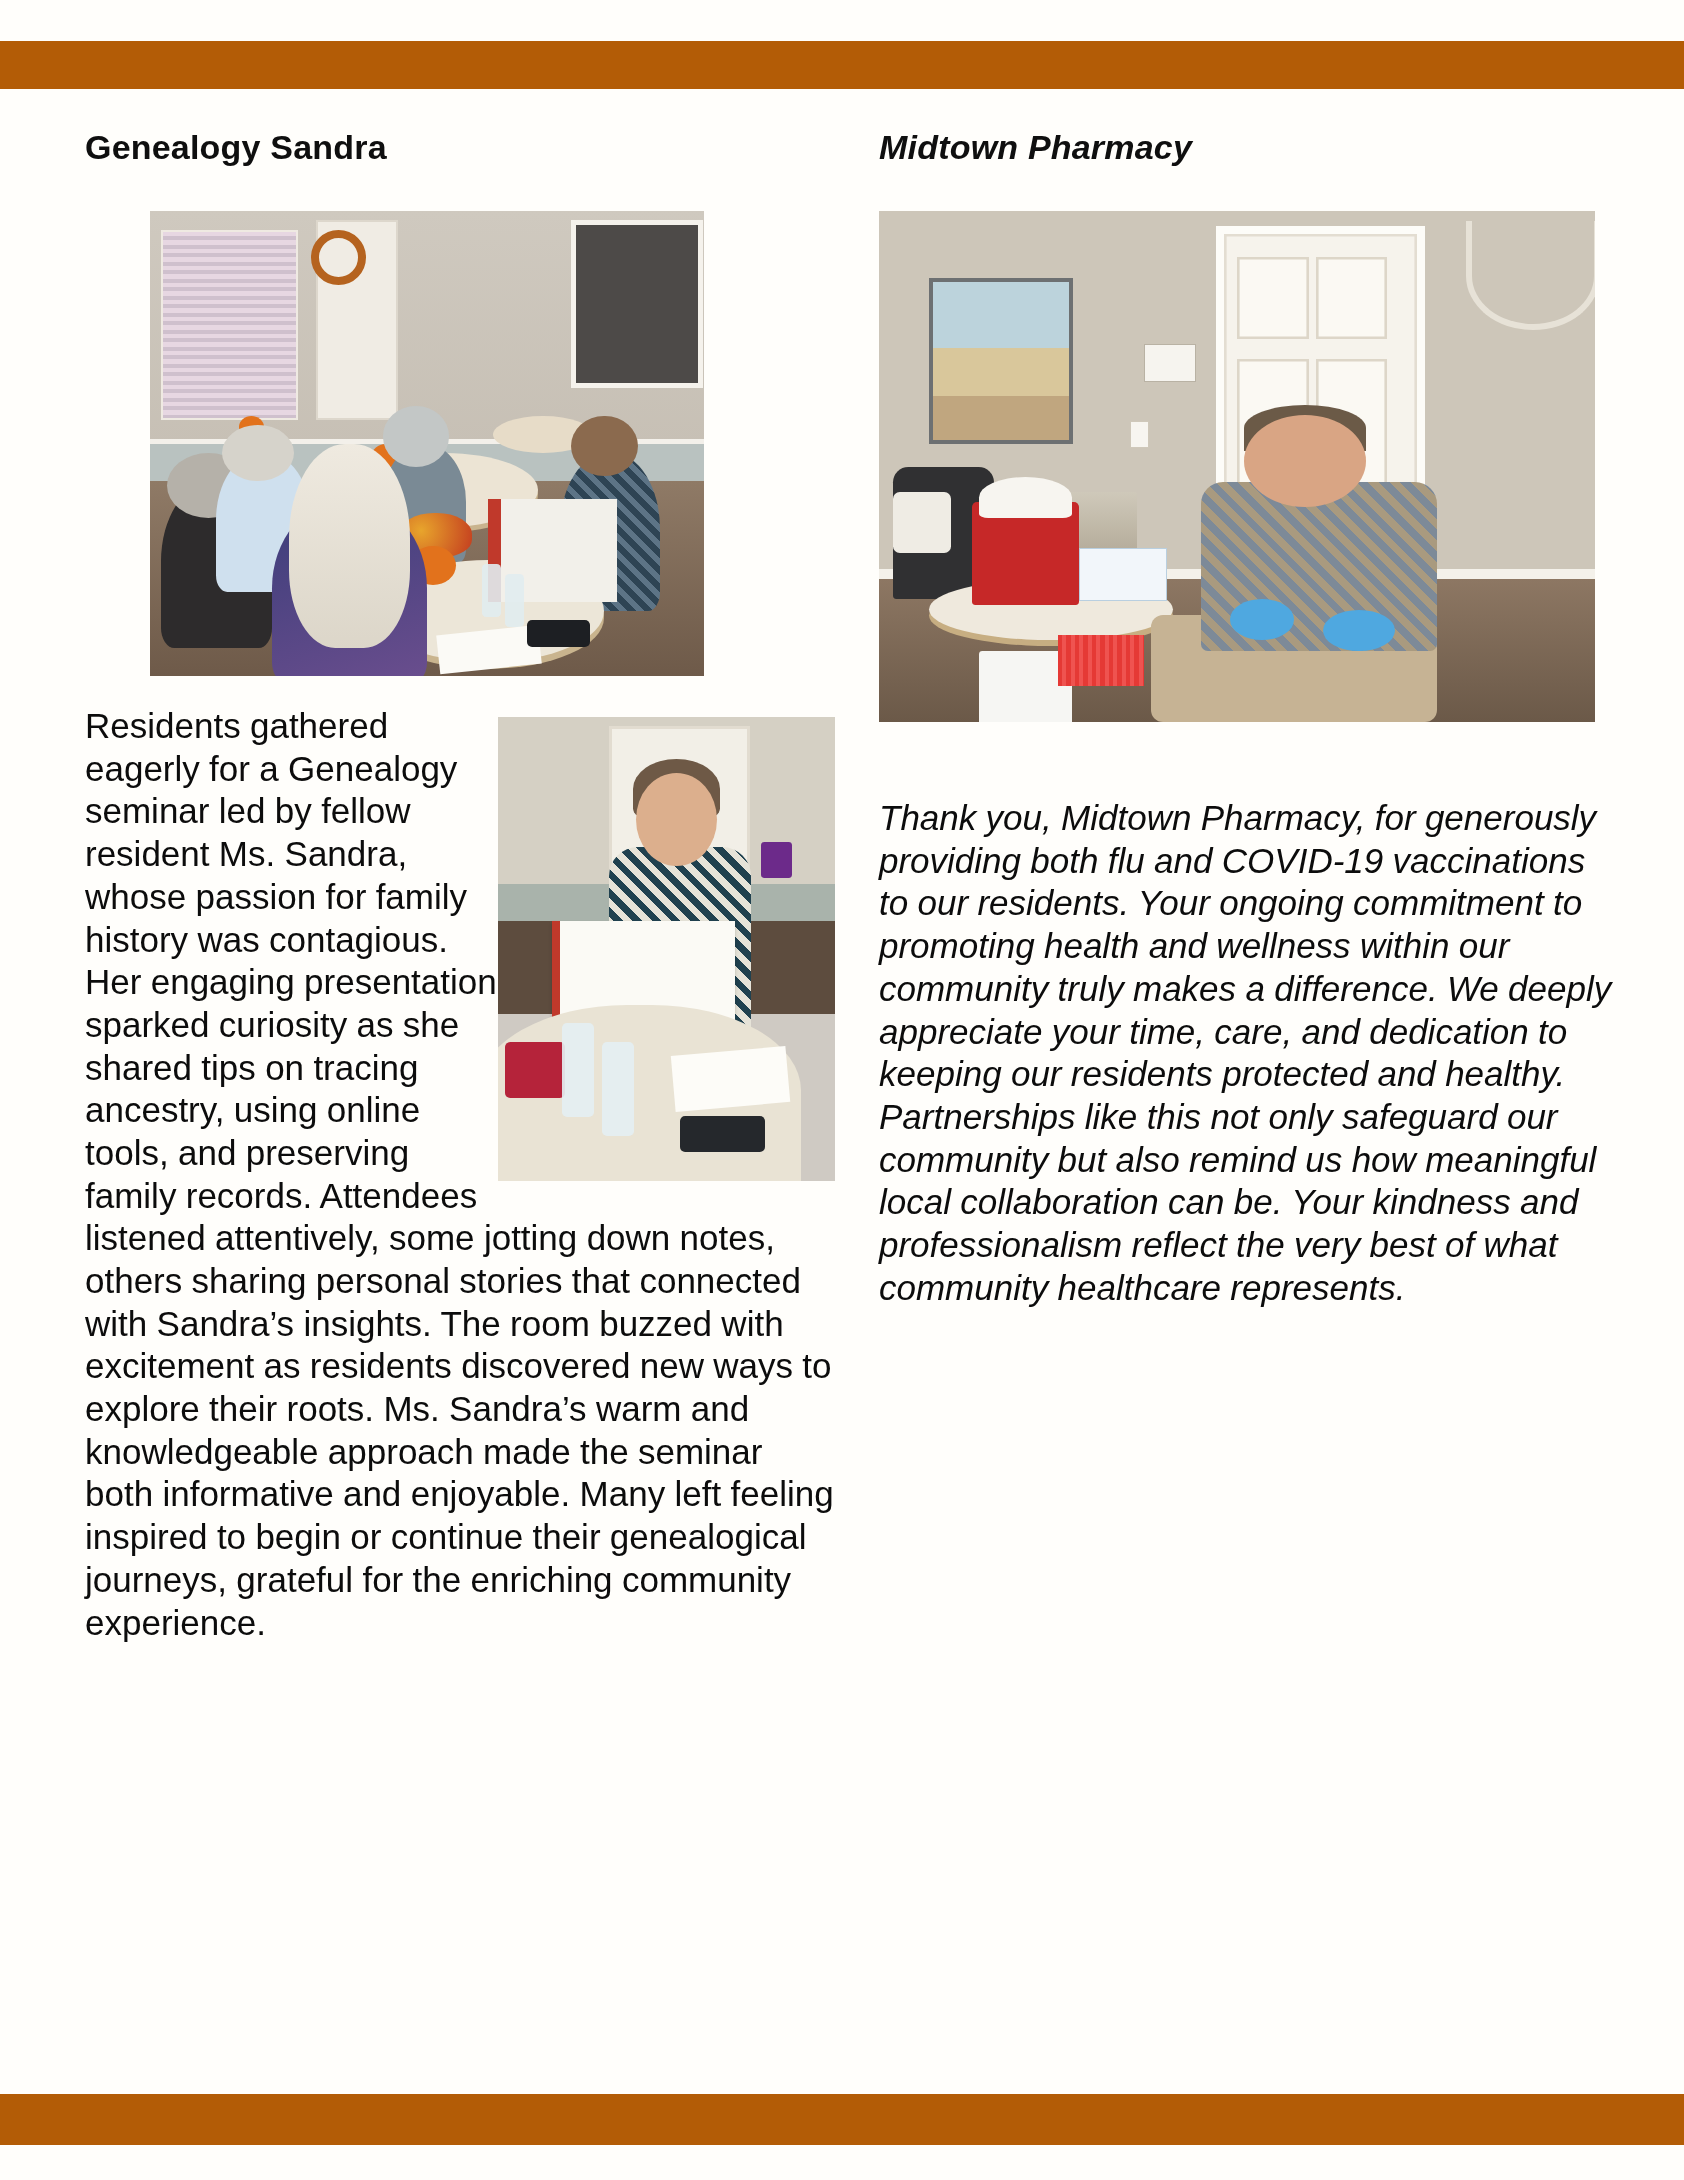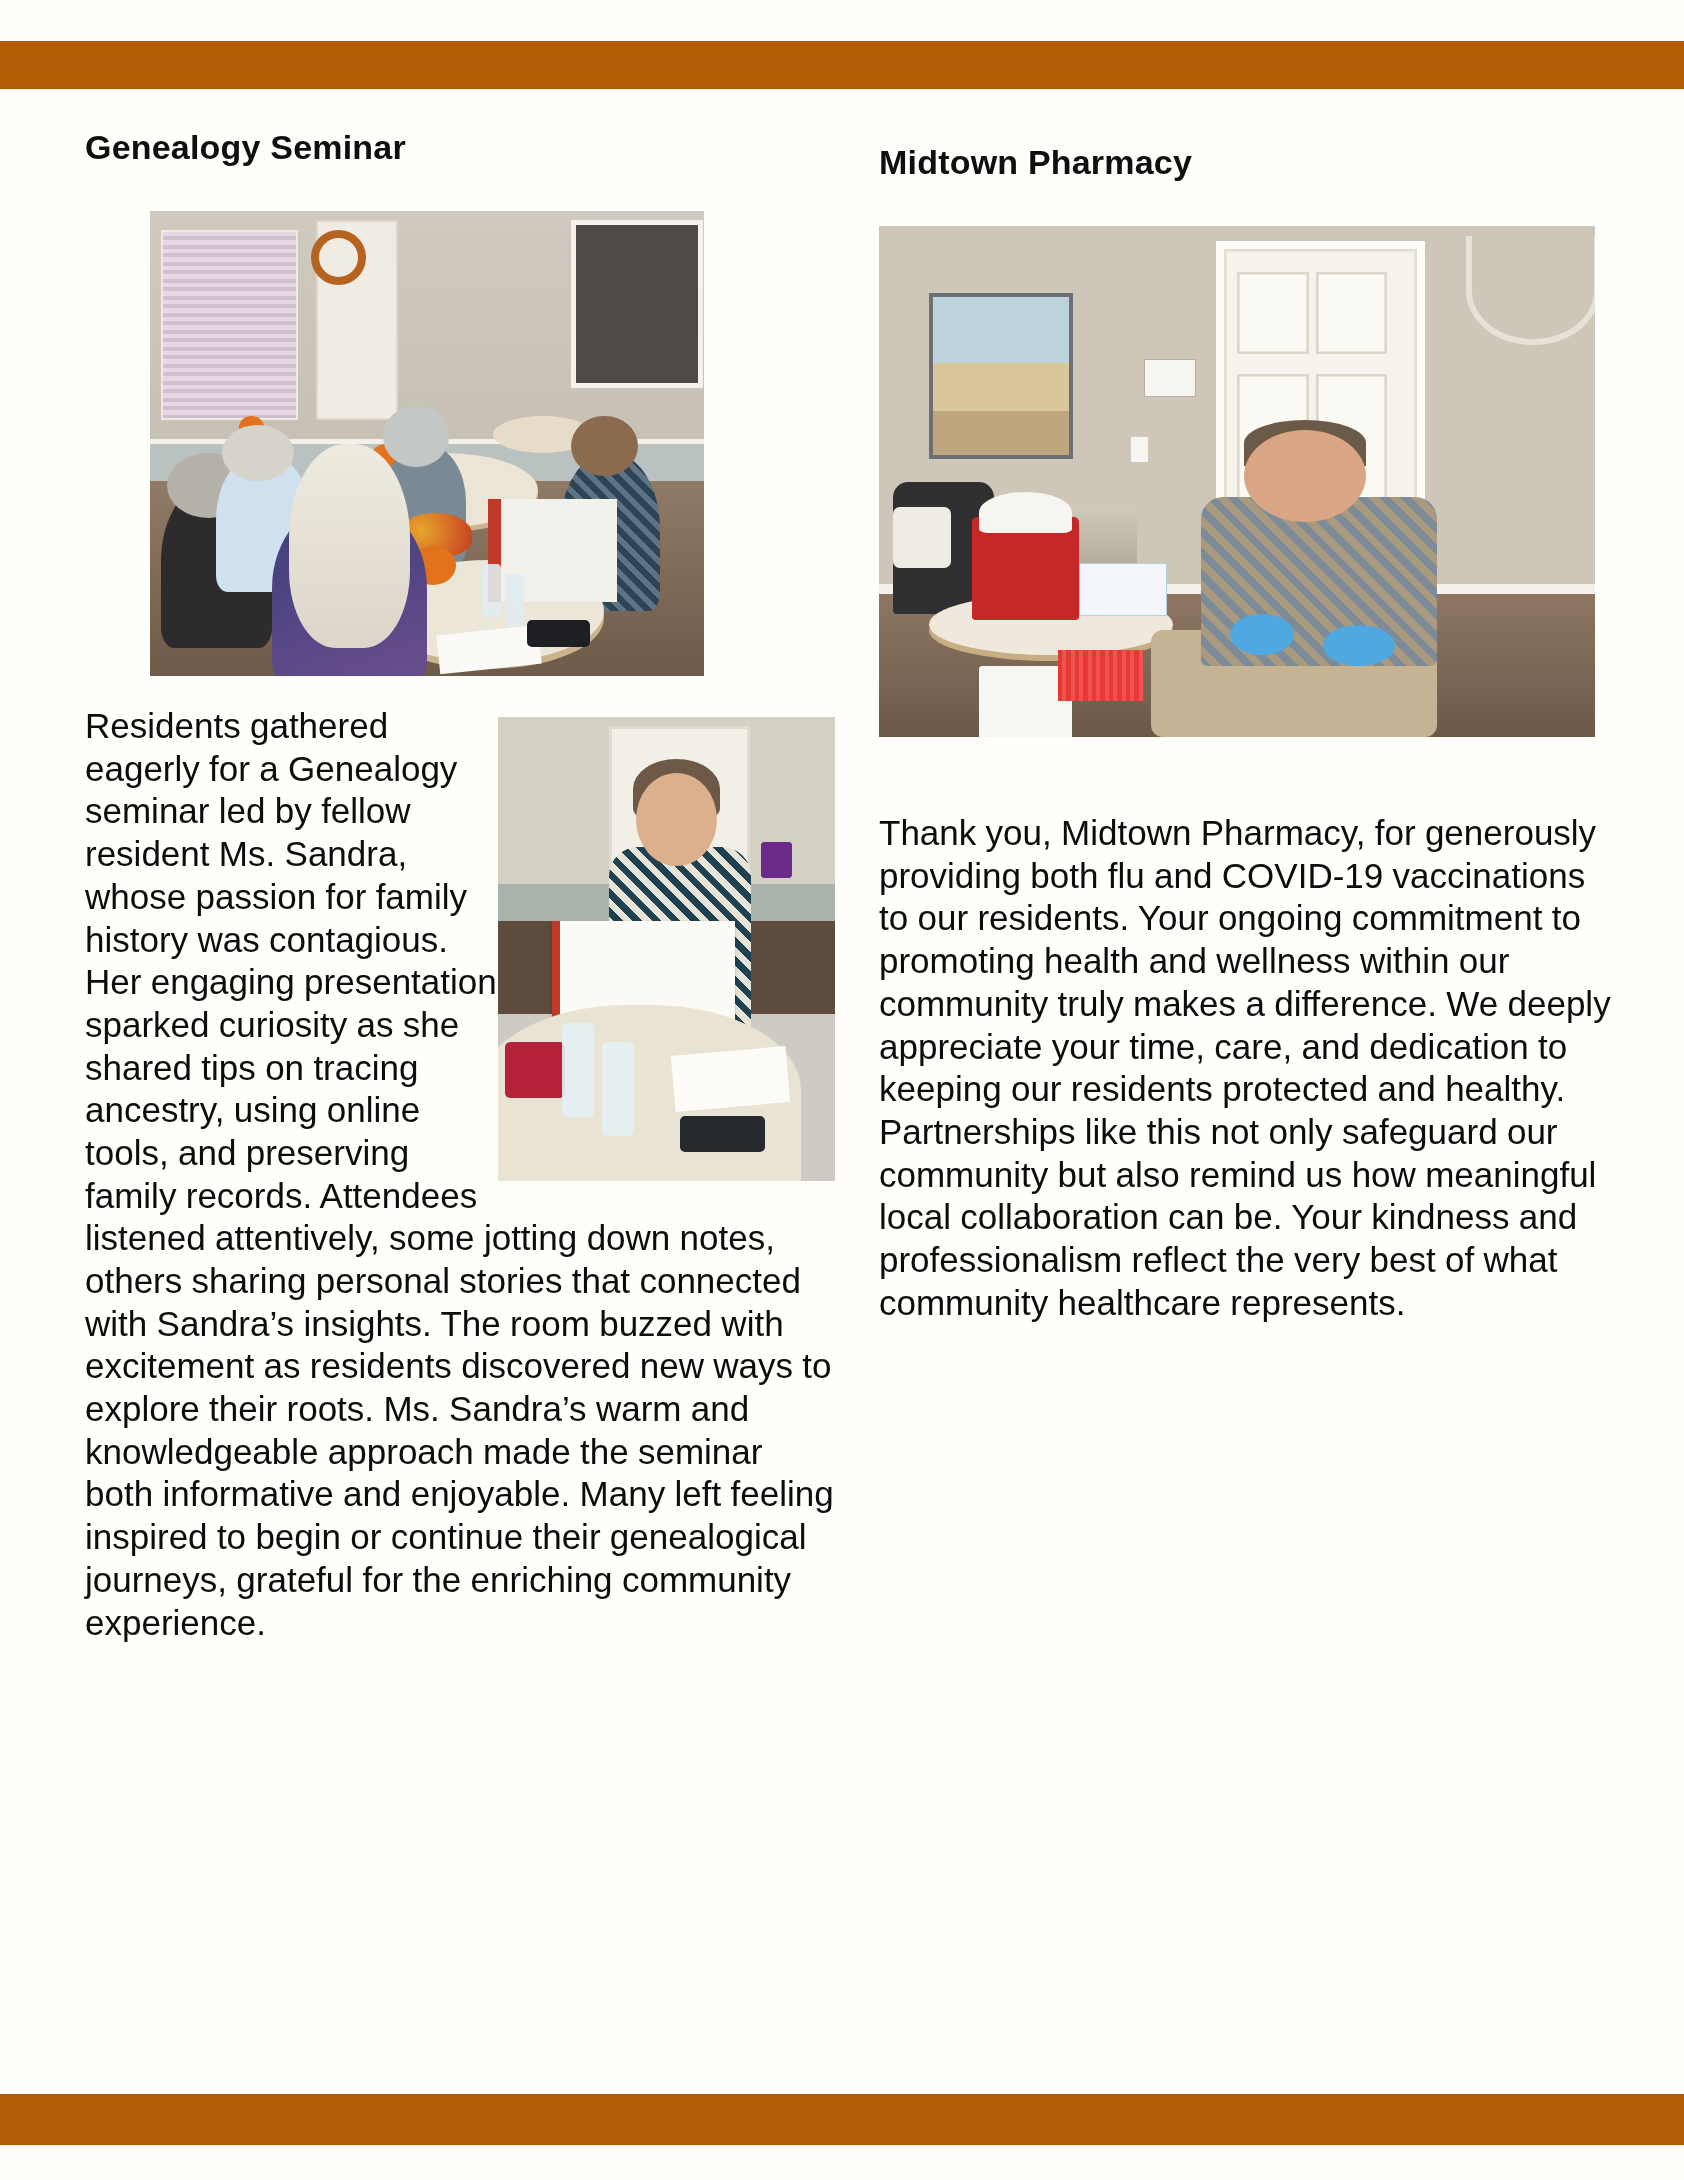--- a/index.html
+++ b/index.html
@@ -42,22 +42,23 @@
   
   .col-left {
     position: absolute;
     left: 85px;
     top: 128px;
     width: 750px;
   }
   .col-right {
     position: absolute;
     left: 879px;
-    top: 143px;
+    top: 128px;
     width: 741px;
+    font-style: italic;
   }
 
   .section-title {
     font-size: 34px;
     font-weight: bold;
     color: #0f0f0f;
     letter-spacing: 0.2px;
     margin: 0 0 44px 0;
     line-height: 1.15;
   }
@@ -187,21 +188,21 @@
 </style>
 </head>
 <body>
 
 <div class="page">
 
   <div class="rule-top"></div>
 
   <div class="col-left clearfix">
 
-    <h2 class="section-title">Genealogy Seminar</h2>
+    <h2 class="section-title">Genealogy Sandra</h2>
 
     <div class="photo photo-seminar">
       <div class="scene">
         <div class="sem-wall"></div>
         <div class="sem-chair-rail"></div>
         <div class="sem-wall-low"></div>
         <div class="sem-floor"></div>
         <div class="sem-window"></div>
         <div class="sem-window2"></div>
         <div class="sem-door"></div>

